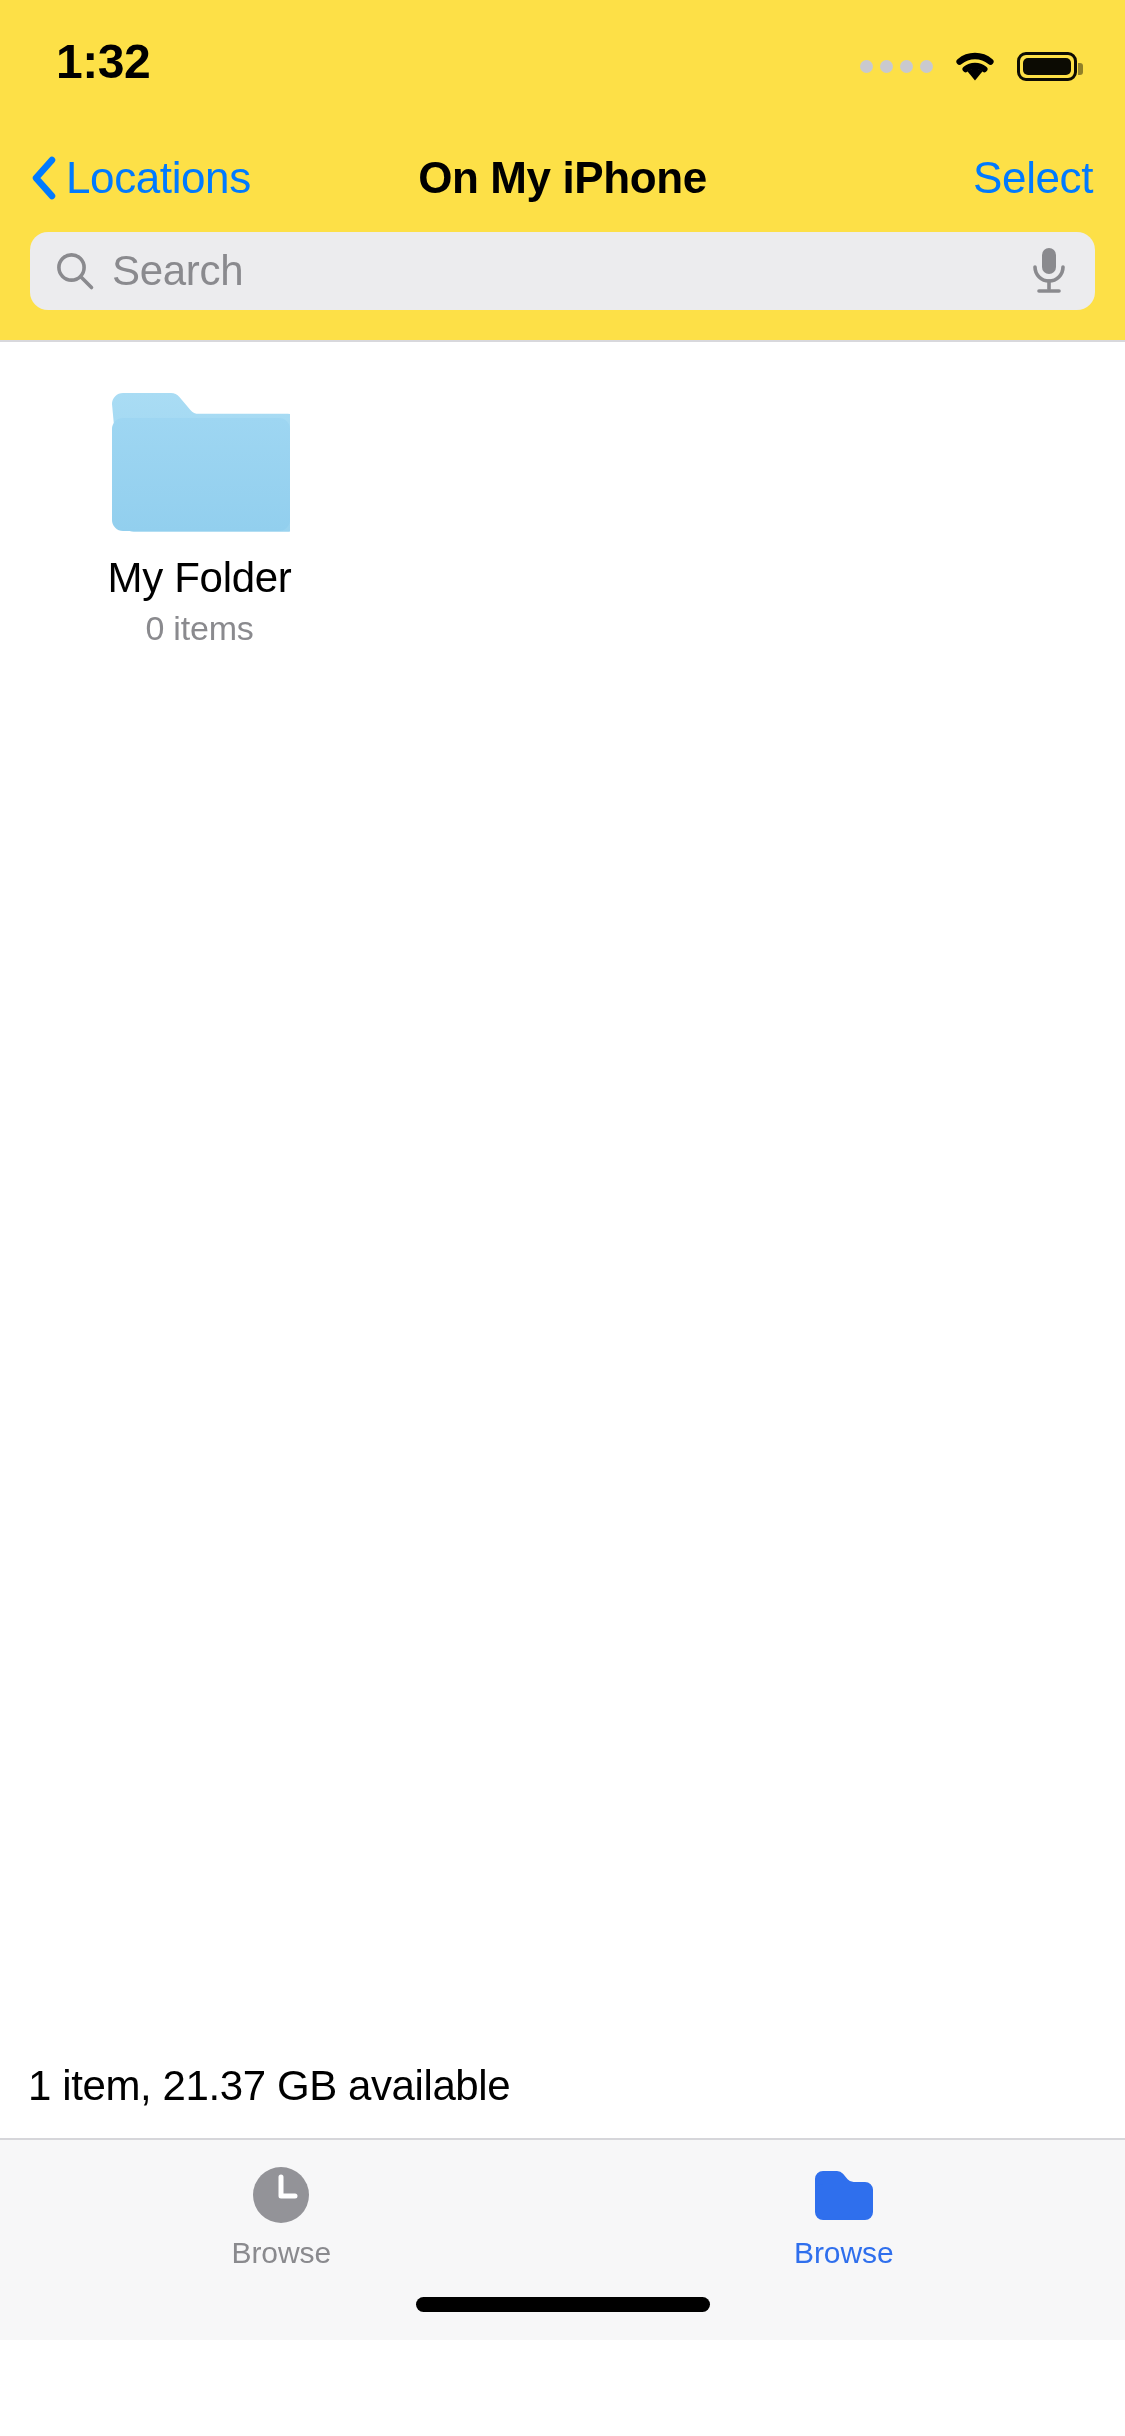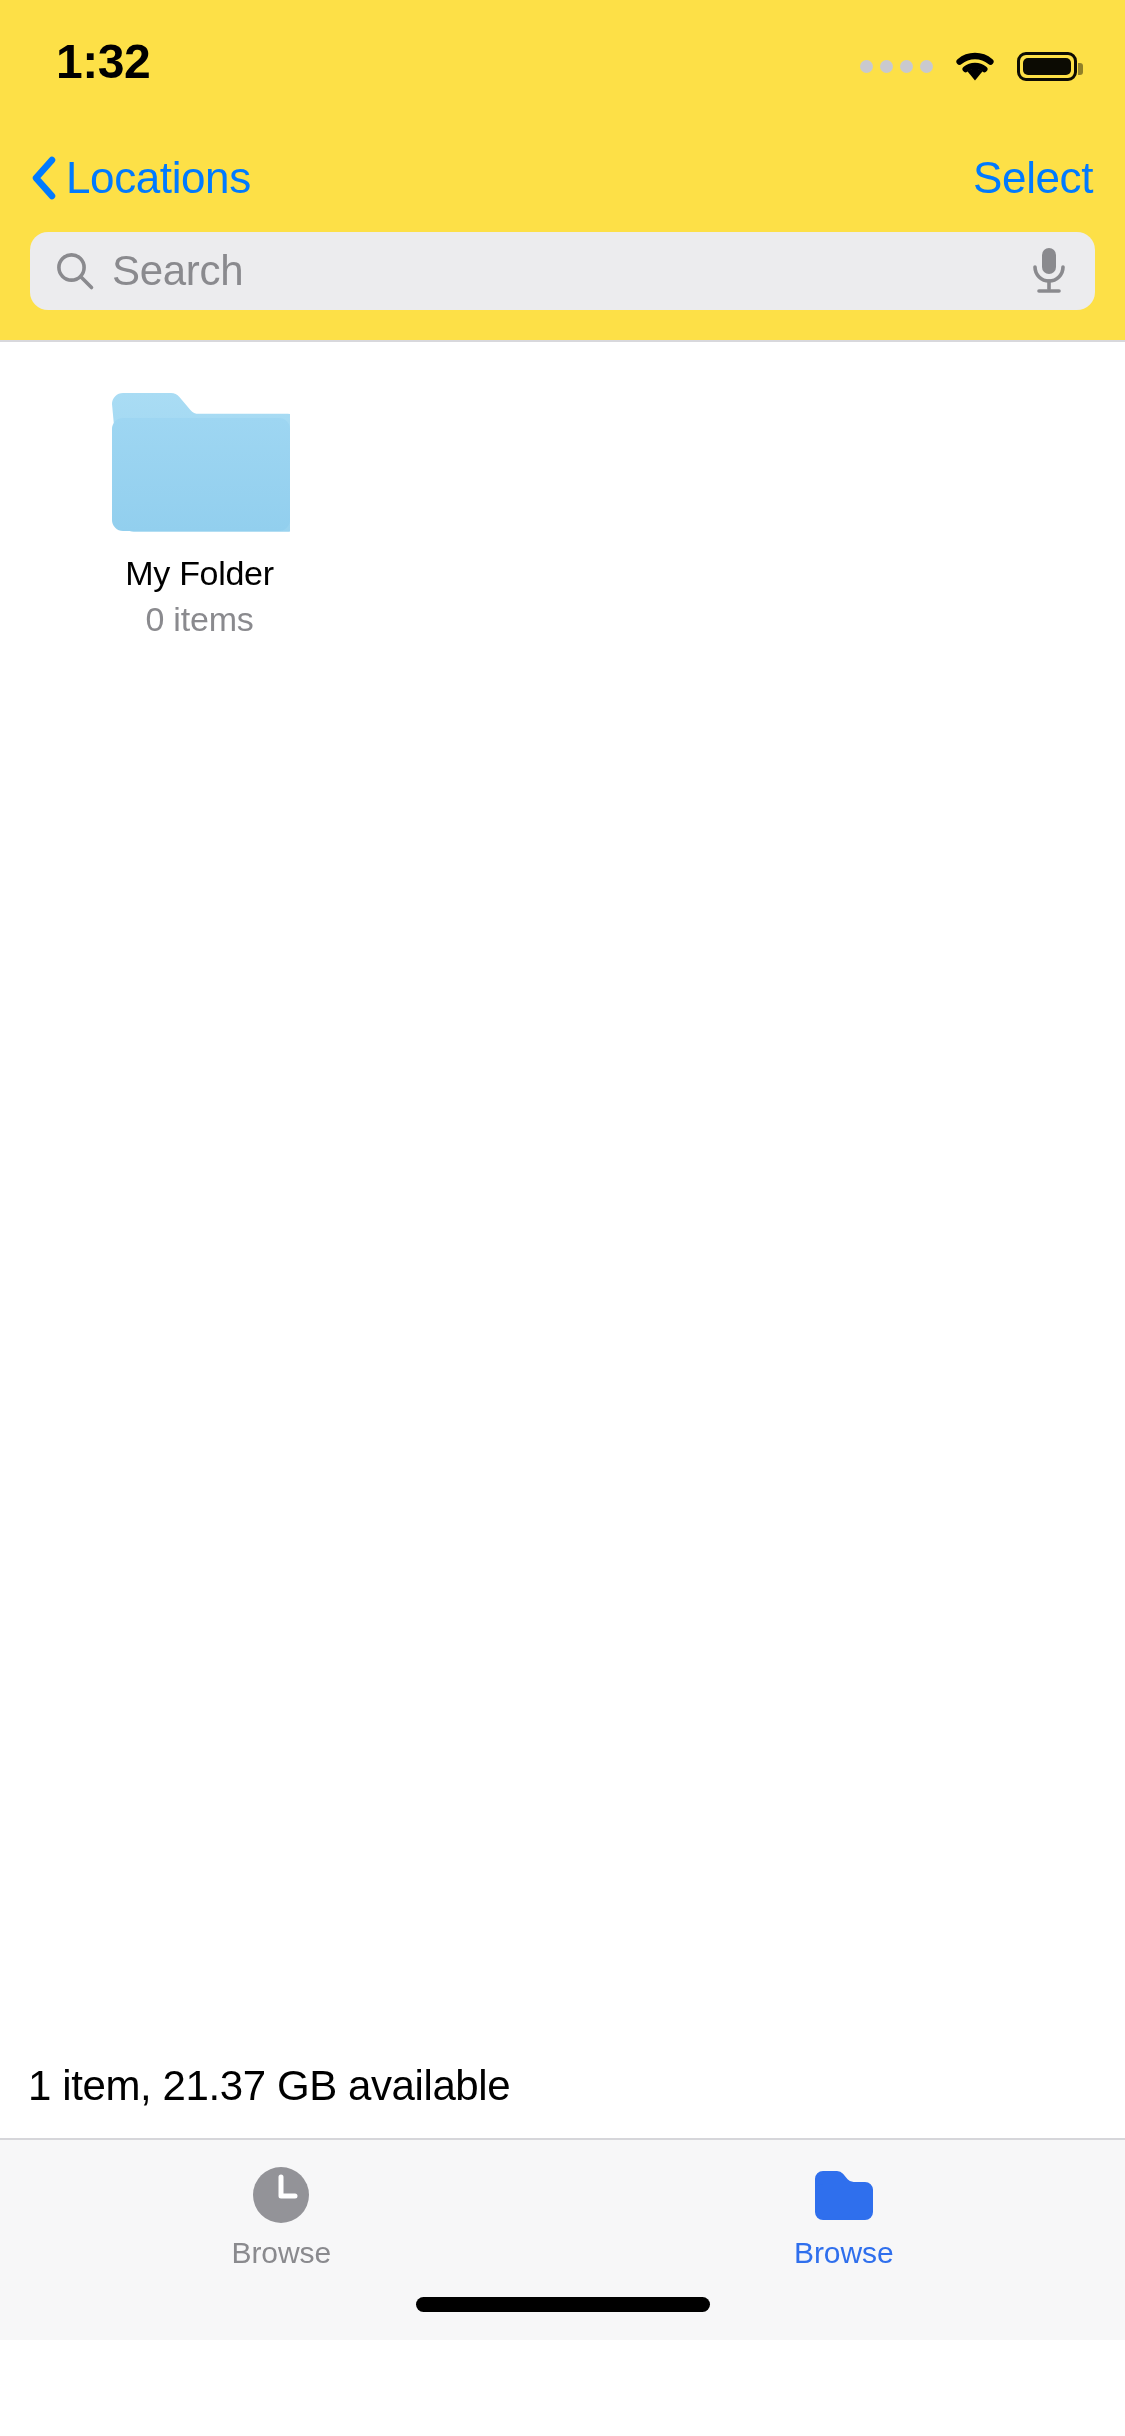--- a/index.html
+++ b/index.html
@@ -163,21 +163,21 @@
     display:flex; flex-direction:column;
     align-items:center;
     cursor:pointer;
   }
   .folder-icon {
     display:block;
     width:180px; height:144px;
     margin-bottom:22px;
   }
   .item-name {
-    font-size:34px;
+    font-size:42px;
     color:#000;
     letter-spacing:-0.3px;
     line-height:1.12;
     text-align:left;
   }
   .item-sub {
     margin-top:8px;
     font-size:34px;
     color:#8a8a8e;
     letter-spacing:-0.2px;
@@ -261,20 +261,21 @@
   </div>
 
   <div class="nav-bar">
     <div class="nav-back">
       <svg class="chevron-left" viewBox="0 0 26 44">
         <path d="M22 4 L6 22 L22 40" stroke="#007aff" stroke-width="6.5" fill="none" stroke-linecap="round" stroke-linejoin="round"></path>
       </svg>
       <span class="nav-back-label">Locations</span>
     </div>
 
+    <div class="nav-title">On My iPhone</div>
 
     <div class="nav-select">Select</div>
   </div>
 
   <div class="search-wrap">
     <div class="search-field">
       <svg class="search-icon" viewBox="0 0 42 42">
         <circle cx="17.5" cy="17.5" r="12.6" stroke="#8a8a8e" stroke-width="3.6" fill="none"></circle>
         <line x1="26.8" y1="26.8" x2="37.5" y2="37.5" stroke="#8a8a8e" stroke-width="3.6" stroke-linecap="round"></line>
       </svg>

